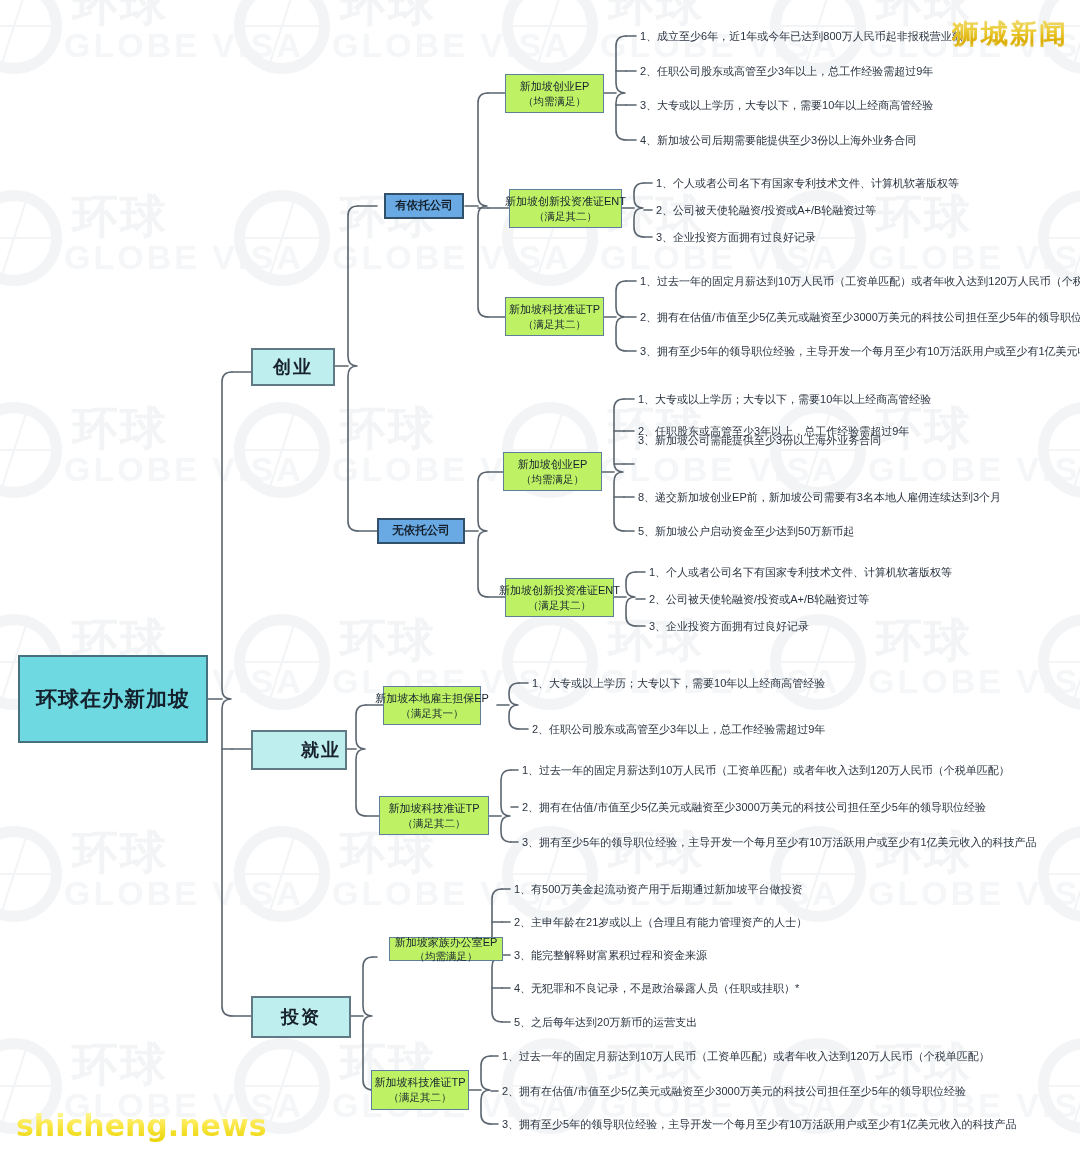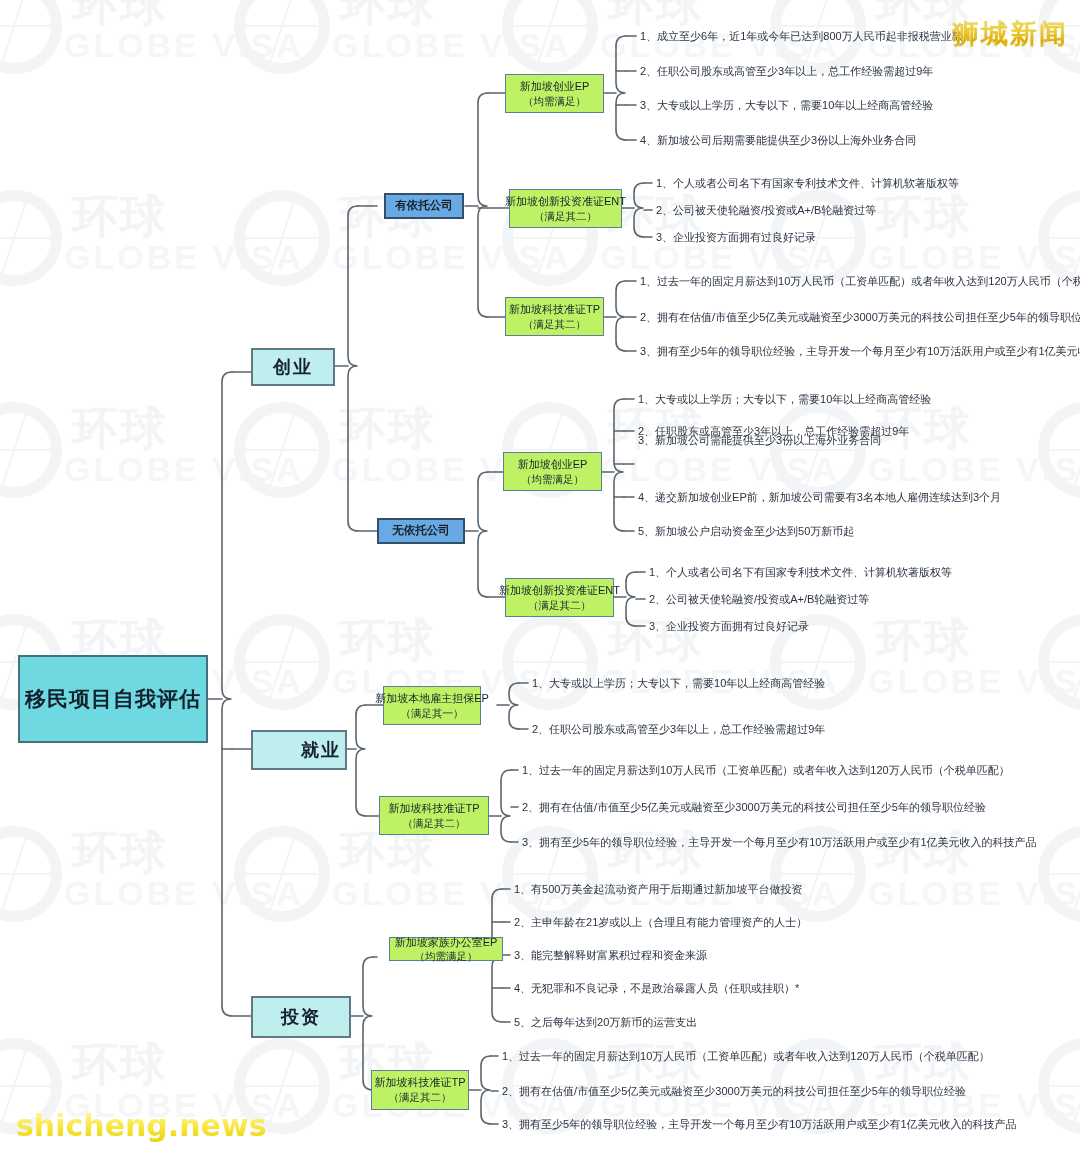--- a/index.html
+++ b/index.html
@@ -351,21 +351,21 @@
 
       <path d="M469 1090 L481 1090"></path>
       <path d="M491 1056 Q481 1056 481 1066 L481 1080 Q481 1090 490 1090 Q481 1090 481 1100 L481 1114 Q481 1124 491 1124"></path>
       <path d="M491 1056 L498 1056"></path>
       <path d="M491 1091 L498 1091"></path>
       <path d="M491 1124 L498 1124"></path>
     </g>
   </svg>
 
   <div class="node root" style="left:18px;top:655px;width:190px;height:88px;">
-    <span>移民项目自我评估</span>
+    <span>环球在办新加坡</span>
   </div>
 
   <div class="node cat" style="left:251px;top:348px;width:84px;height:38px;">
     <span>创业</span>
   </div>
   <div class="node cat" style="left:251px;top:730px;width:96px;height:40px;padding-left:44px;">
     <span>就业</span>
   </div>
   <div class="node cat" style="left:251px;top:996px;width:100px;height:42px;">
     <span>投资</span>
@@ -432,21 +432,21 @@
   <div class="item" style="left:656px;top:204px;">2、公司被天使轮融资/投资或A+/B轮融资过等</div>
   <div class="item" style="left:656px;top:231px;">3、企业投资方面拥有过良好记录</div>
 
   <div class="item" style="left:640px;top:275px;">1、过去一年的固定月薪达到10万人民币（工资单匹配）或者年收入达到120万人民币（个税单匹配）</div>
   <div class="item" style="left:640px;top:311px;">2、拥有在估值/市值至少5亿美元或融资至少3000万美元的科技公司担任至少5年的领导职位经验</div>
   <div class="item" style="left:640px;top:345px;">3、拥有至少5年的领导职位经验，主导开发一个每月至少有10万活跃用户或至少有1亿美元收入的科技产品</div>
 
   <div class="item" style="left:638px;top:393px;">1、大专或以上学历；大专以下，需要10年以上经商高管经验</div>
   <div class="item" style="left:638px;top:425px;">2、任职股东或高管至少3年以上，总工作经验需超过9年</div>
   <div class="item" style="left:638px;top:434px;text-align:right;">3、新加坡公司需能提供至少3份以上海外业务合同</div>
-  <div class="item" style="left:638px;top:491px;">4、递交新加坡创业EP前，新加坡公司需要有3名本地人雇佣连续达到3个月</div>
+  <div class="item" style="left:638px;top:491px;">8、递交新加坡创业EP前，新加坡公司需要有3名本地人雇佣连续达到3个月</div>
   <div class="item" style="left:638px;top:525px;">5、新加坡公户启动资金至少达到50万新币起</div>
 
   <div class="item" style="left:649px;top:566px;">1、个人或者公司名下有国家专利技术文件、计算机软著版权等</div>
   <div class="item" style="left:649px;top:593px;">2、公司被天使轮融资/投资或A+/B轮融资过等</div>
   <div class="item" style="left:649px;top:620px;">3、企业投资方面拥有过良好记录</div>
 
   <div class="item" style="left:532px;top:677px;">1、大专或以上学历；大专以下，需要10年以上经商高管经验</div>
   <div class="item" style="left:532px;top:723px;">2、任职公司股东或高管至少3年以上，总工作经验需超过9年</div>
 
   <div class="item" style="left:522px;top:764px;">1、过去一年的固定月薪达到10万人民币（工资单匹配）或者年收入达到120万人民币（个税单匹配）</div>

